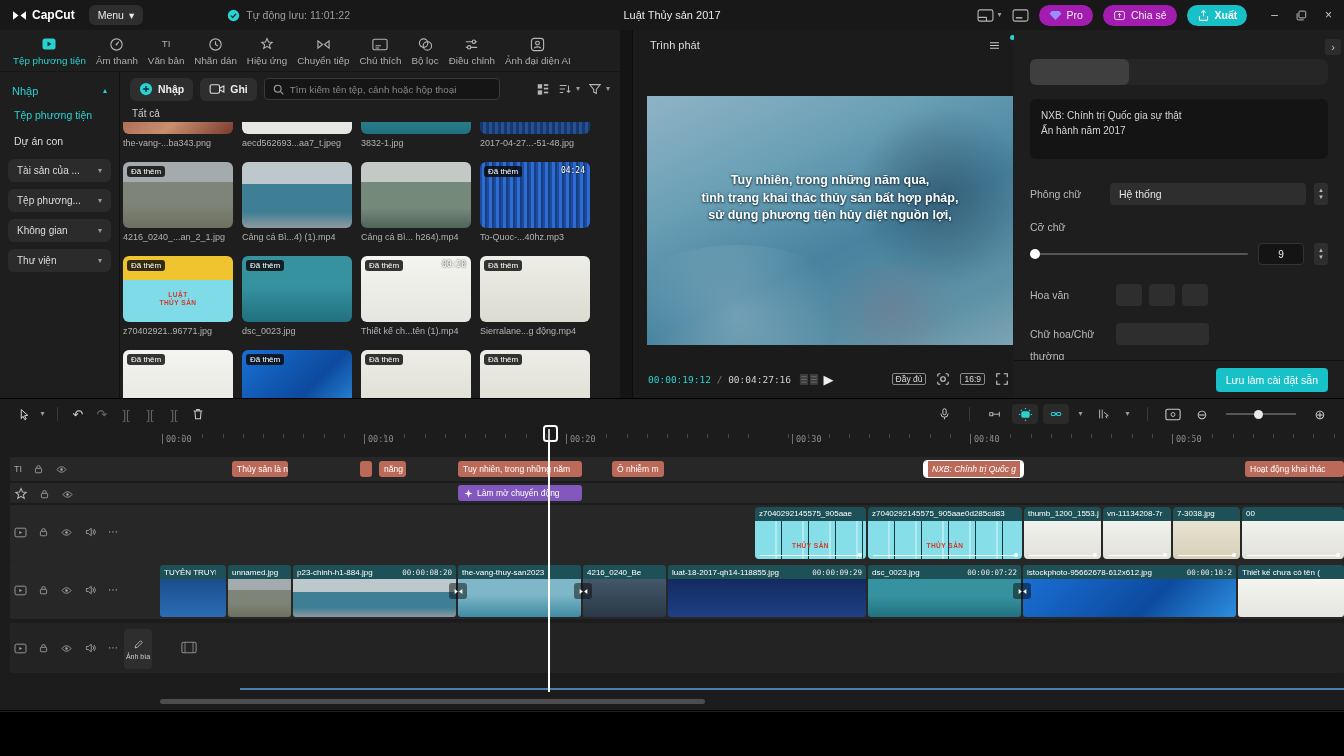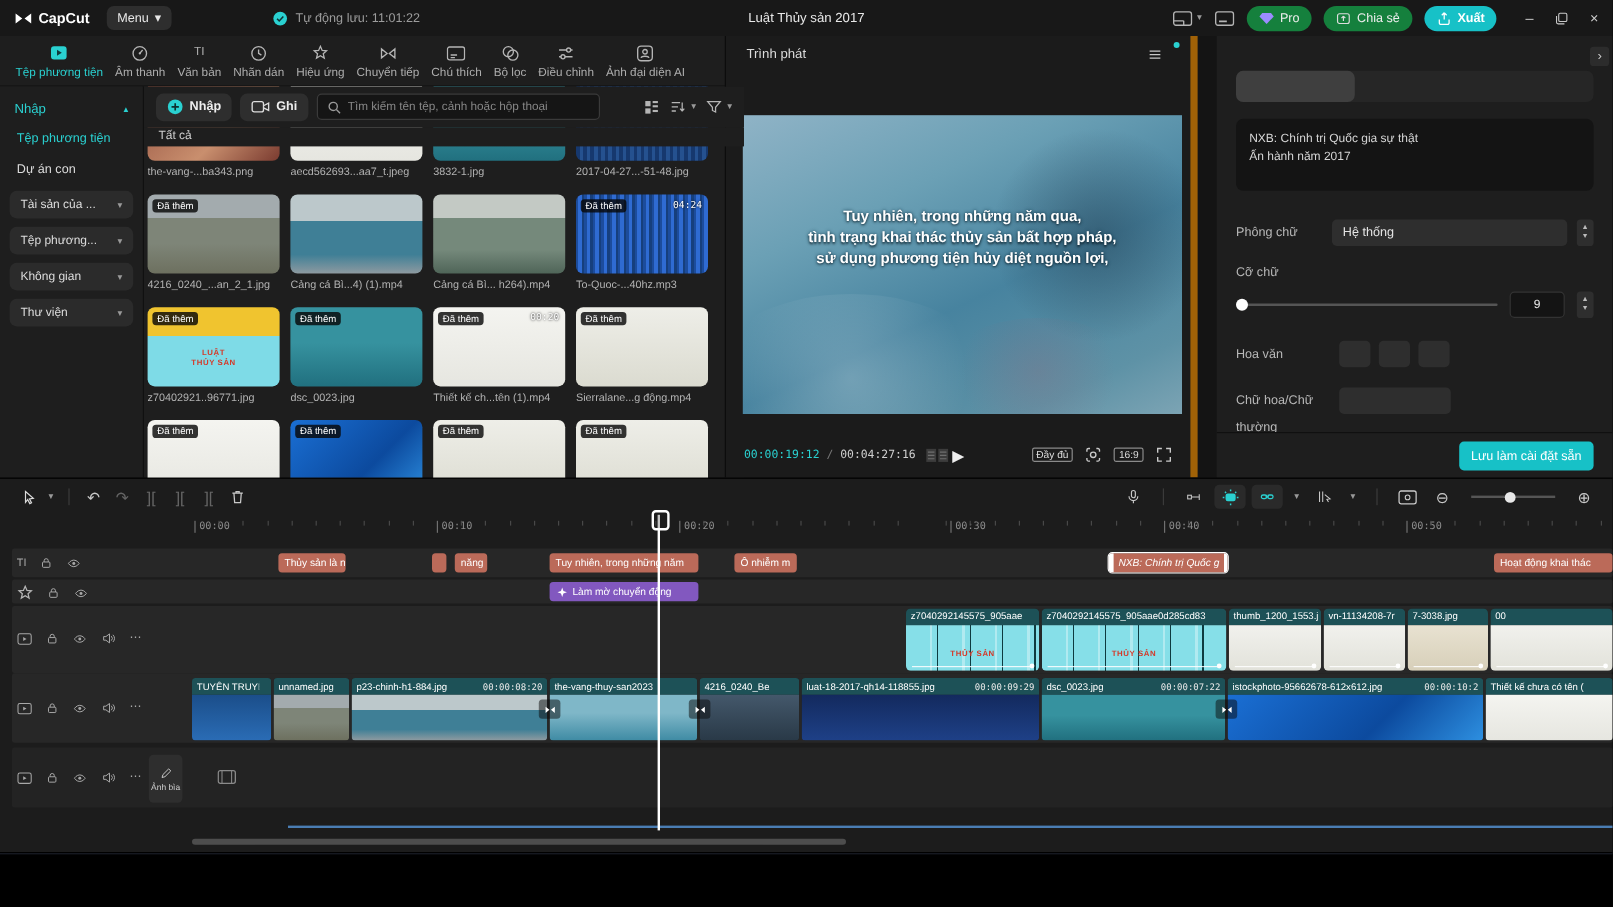--- a/index.html
+++ b/index.html
@@ -9,21 +9,21 @@
   .ic{display:inline-flex;align-items:center;justify-content:center;line-height:1}
   .ic svg{display:block}
 
   
   #titlebar{position:absolute;top:0;left:0;width:1344px;height:30px;background:#181818;display:flex;align-items:center;padding:0 12px;z-index:20}
   .logo{display:flex;align-items:center;gap:5px;font-weight:bold;font-size:12px;color:#fff}
   .menu-btn{margin-left:14px;background:#2e2e2e;border:none;color:#e8e8e8;border-radius:6px;height:20px;padding:0 9px;display:flex;align-items:center;gap:5px;font-size:10.5px;cursor:pointer}
   .autosave{margin-left:84px;display:flex;align-items:center;gap:6px;color:#9c9c9c;font-size:10.5px}
   .tb-title{position:absolute;left:50%;transform:translateX(-50%);color:#e8e8e8;font-size:11px}
   .tb-right{margin-left:auto;display:flex;align-items:center;gap:10px}
-  .pill{height:21px;border-radius:11px;background:#15803d;color:#eee;display:flex;align-items:center;gap:5px;padding:0 10px;font-size:10.5px;border:none;cursor:pointer}
+  .pill{height:21px;border-radius:11px;background:#a21caf;color:#eee;display:flex;align-items:center;gap:5px;padding:0 10px;font-size:10.5px;border:none;cursor:pointer}
   .pill.export{background:#17c1c7;color:#fff;font-weight:bold}
   .winctl{display:flex;align-items:center;gap:18px;margin-left:14px;color:#ccc;font-size:12px}
   .winctl .ic{cursor:pointer}
 
   
   #ribbon{position:absolute;top:30px;left:0;width:620px;height:42px;background:#1e1e1e;display:flex;align-items:center;padding-left:8px;overflow:hidden;border-bottom:1px solid #161616}
   .rtab{display:flex;flex-direction:column;align-items:center;gap:2px;padding:2px 5px;color:#aeaeae;font-size:9.8px;cursor:pointer;white-space:nowrap}
   .rtab .ic{height:17px}
   .rtab.active{color:#2ad1d1}
 
@@ -73,21 +73,21 @@
   .th-poster{background:linear-gradient(180deg,#1b4e8a,#2a6cb5)}
   .th-dark{background:linear-gradient(180deg,#44586b,#293947)}
   .th-darkblue{background:linear-gradient(180deg,#132a5e,#1e4087)}
   .th-doc{background:linear-gradient(180deg,#f1f1ed,#e2e2da)}
   .th-doc2{background:linear-gradient(180deg,#e8e2d1,#d7cfb9)}
   .th-cover{background:repeating-linear-gradient(90deg,#86dfe8 0 20px,#b1eaf0 20px 22px,#86dfe8 22px 26px,#0e3b40 26px 27px)}
   [data-cover]{position:relative}
   [data-cover]::after{content:attr(data-cover);position:absolute;left:0;right:0;bottom:22%;text-align:center;color:#d43a2a;font-size:6.5px;font-weight:bold;white-space:pre-line;letter-spacing:.5px;line-height:1.3}
 
   
-  #player{position:absolute;top:30px;left:604px;width:394px;height:368px;background:#1b1b1b;border-left:1px solid #0c0c0c;border-right:6px solid #a16207}
+  #player{position:absolute;top:30px;left:632px;width:394px;height:368px;background:#1b1b1b;border-left:1px solid #0c0c0c;border-right:2px solid #a16207}
   .p-head{height:30px;display:flex;align-items:center;padding:0 17px;font-size:11px;color:#dcdcdc}
   .p-menu{position:absolute;top:9px;right:22px;cursor:pointer}
   .p-dot{position:absolute;top:5px;right:9px;width:5px;height:5px;border-radius:50%;background:#2ad1d1}
   .video{position:absolute;left:14px;top:66px;width:366px;height:249px;background:linear-gradient(155deg,#8fb3c6 0%,#6ba0b5 30%,#47839f 58%,#5e92a6 85%,#7ca4b4 100%);overflow:hidden}
   .v-blob1{position:absolute;right:-20px;top:10px;width:180px;height:180px;border-radius:50%;background:radial-gradient(circle,rgba(35,62,82,.5),transparent 70%)}
   .v-blob2{position:absolute;left:-30px;bottom:-40px;width:240px;height:140px;border-radius:50%;background:radial-gradient(circle,rgba(255,255,255,.22),transparent 70%)}
   .v-blob3{position:absolute;right:40px;bottom:-10px;width:160px;height:90px;border-radius:50%;background:radial-gradient(circle,rgba(150,100,120,.25),transparent 70%)}
   .subtitle{position:absolute;left:3%;right:3%;top:76px;text-align:center;font-size:12.5px;font-weight:bold;color:#fff;line-height:1.4;white-space:pre-line;text-shadow:0 0 3px rgba(18,60,82,.95),0 1px 2px rgba(0,0,0,.65)}
   .p-controls{position:absolute;left:0;right:0;bottom:6px;height:26px;display:flex;align-items:center;padding:0 15px;gap:8px}
   .p-time{font-family:"DejaVu Sans Mono",monospace;font-size:9.5px}

